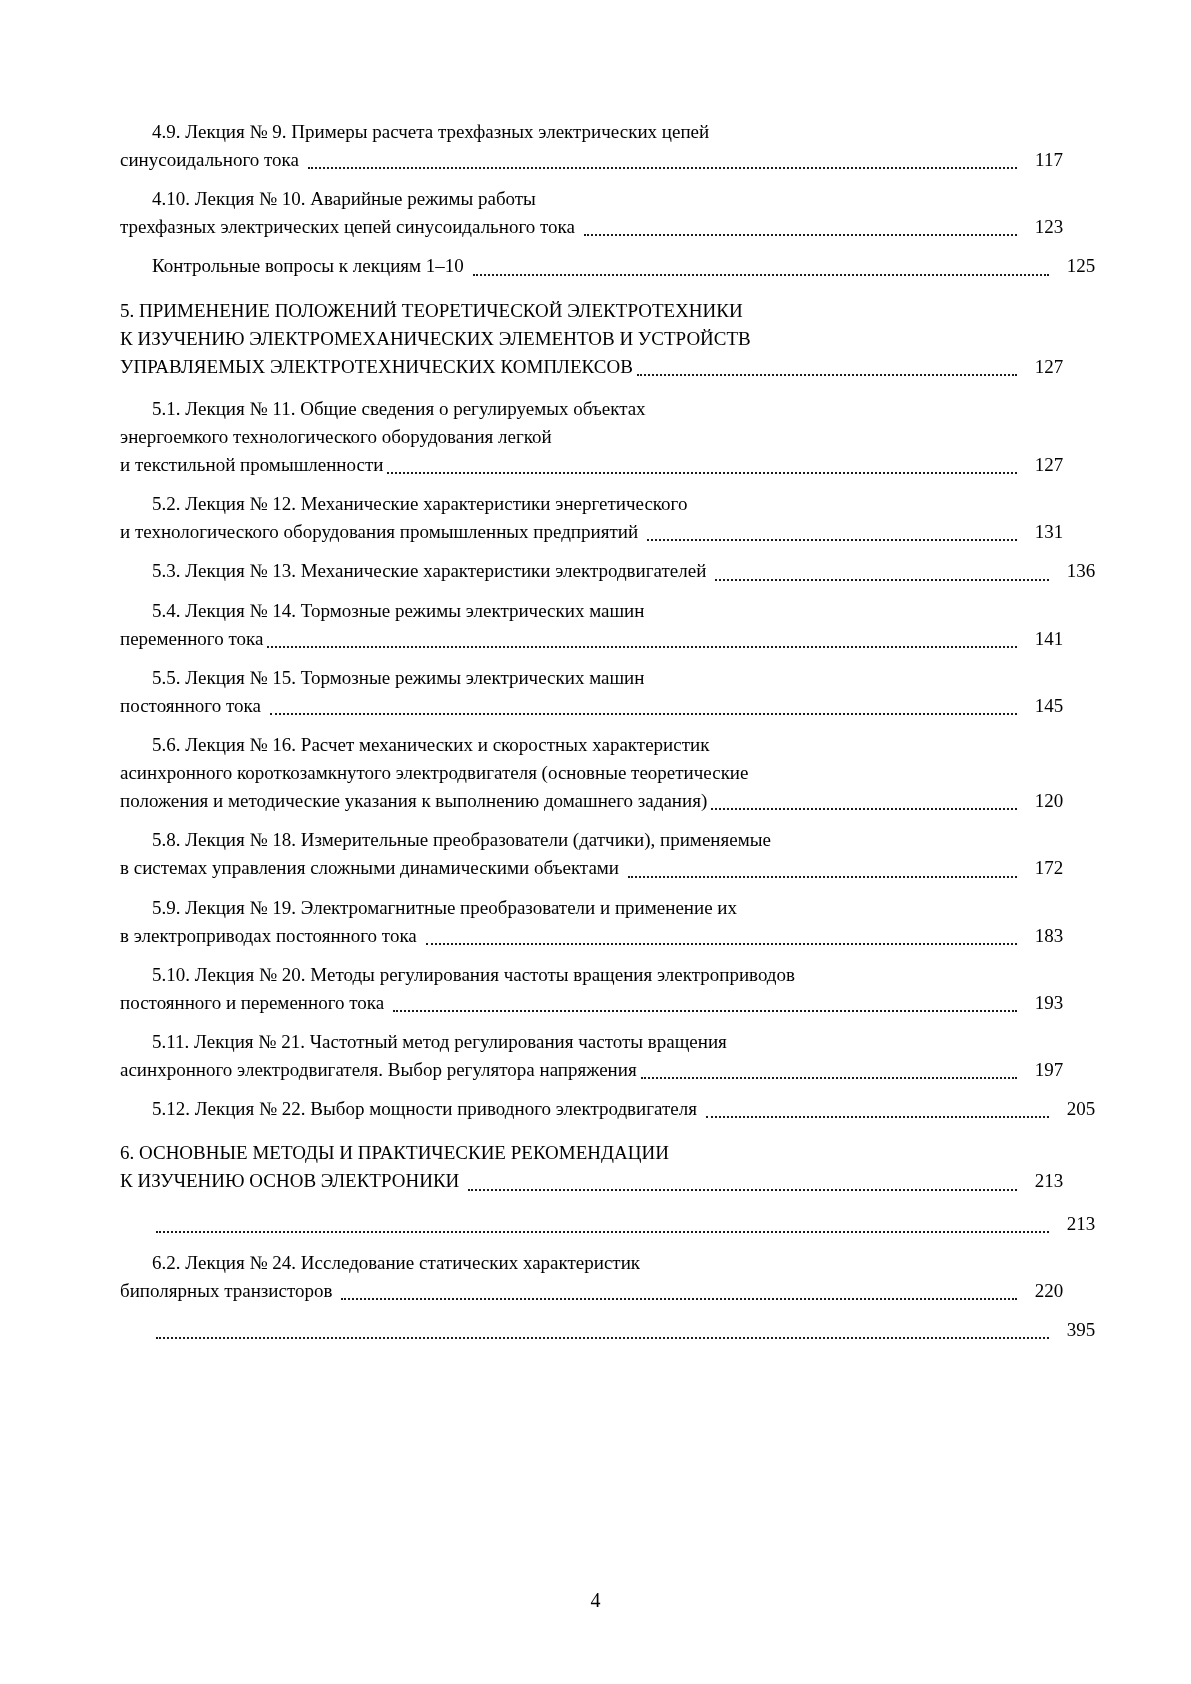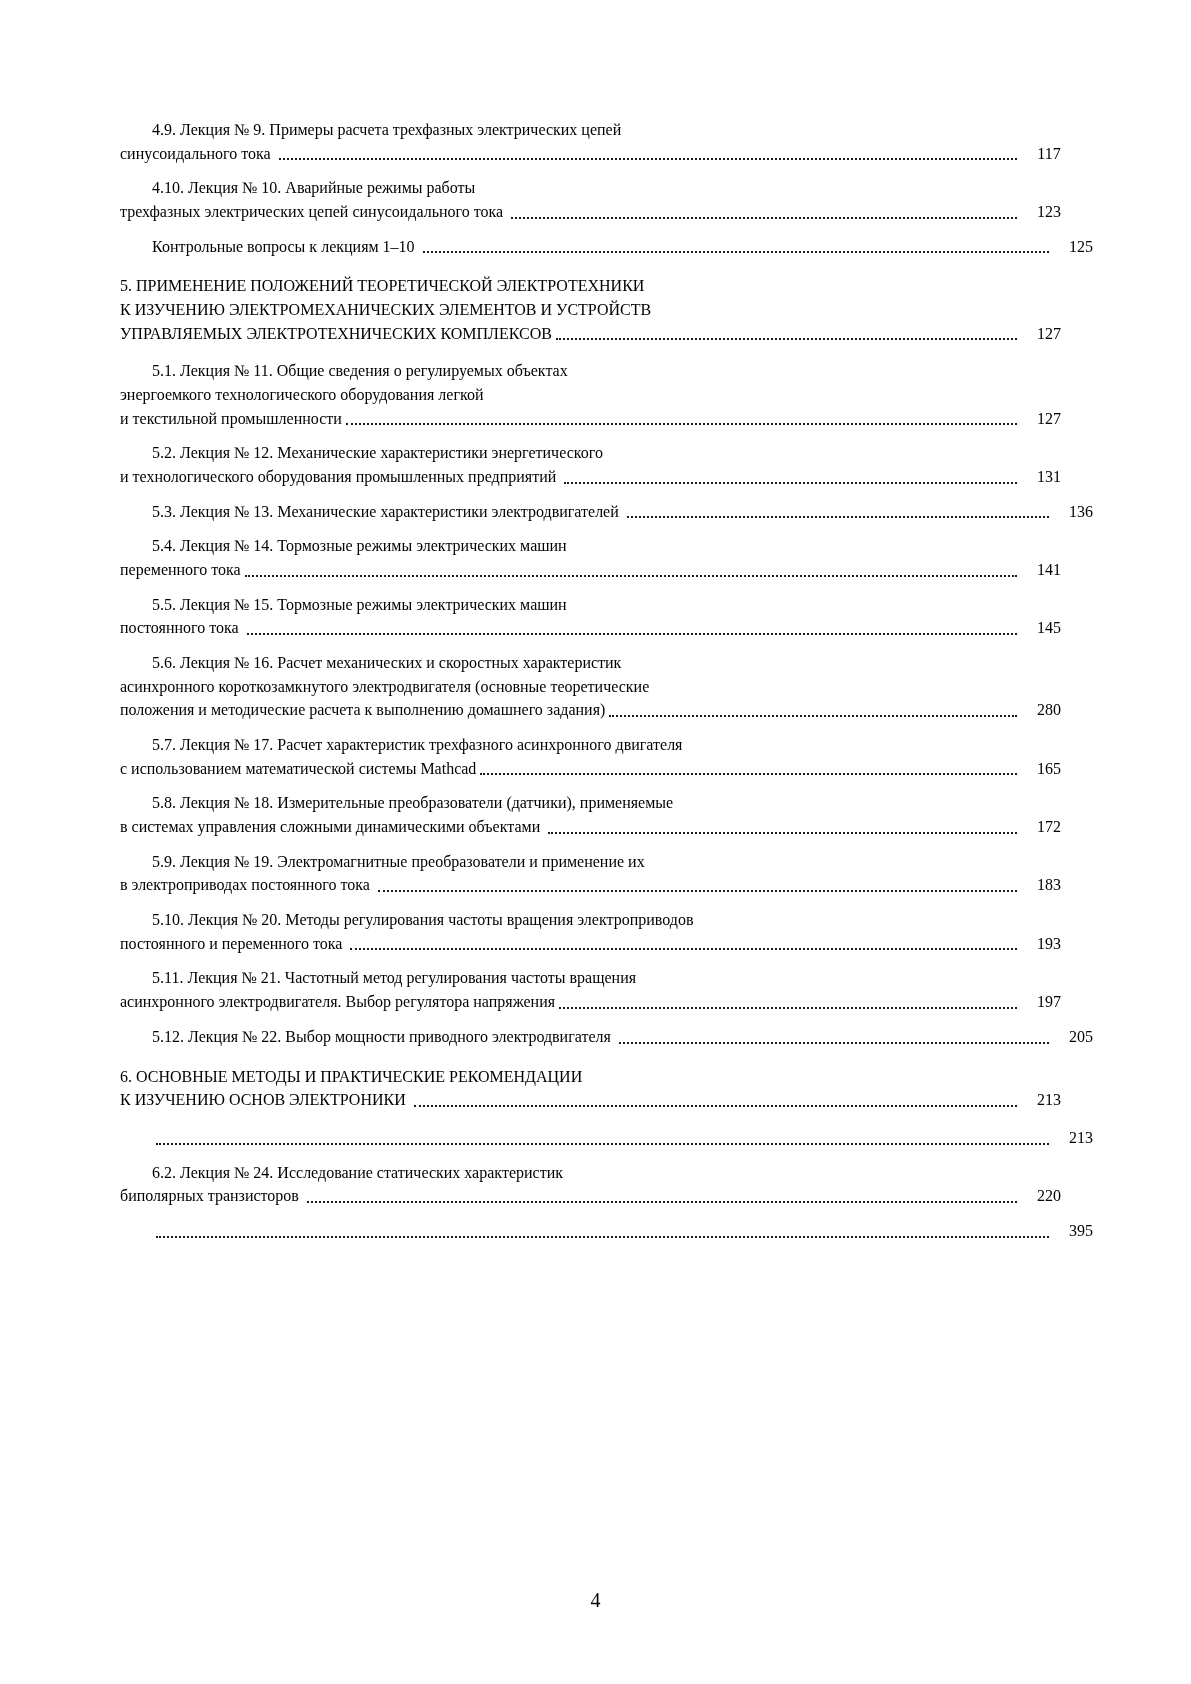--- a/index.html
+++ b/index.html
@@ -33,21 +33,21 @@
     margin-bottom: 14px;
   }
   .entry.level2 {
     margin-top: 0;
     margin-bottom: 11px;
   }
   .line {
     display: flex;
     align-items: flex-end;
     width: 100%;
-    font-size: 16px;
+    font-size: 19px;
     line-height: 1.48;
   }
   .line.first.level2 {
     padding-left: 32px;
   }
   .line.cont {
     padding-left: 0;
   }
   .line.first.level1 {
     padding-left: 0;
@@ -188,34 +188,23 @@
       <div class="entry level2">
         <div class="line first level2">
           <span class="txt">5.6. Лекция № 16. Расчет механических и скоростных характеристик</span>
           <span class="nodots"></span>
         </div>
         <div class="line cont level2">
           <span class="txt">асинхронного короткозамкнутого электродвигателя (основные теоретические</span>
           <span class="nodots"></span>
         </div>
         <div class="line cont level2">
-          <span class="txt">положения и методические расчета к выполнению домашнего задания)</span>
-          <span class="dots"></span>
-          <span class="pg">280</span>
-        </div>
-      </div>
-      <div class="entry level2">
-        <div class="line first level2">
-          <span class="txt">5.7. Лекция № 17. Расчет характеристик трехфазного асинхронного двигателя</span>
-          <span class="nodots"></span>
-        </div>
-        <div class="line cont level2">
-          <span class="txt">с использованием математической системы Mathcad</span>
-          <span class="dots"></span>
-          <span class="pg">165</span>
+          <span class="txt">положения и методические указания к выполнению домашнего задания)</span>
+          <span class="dots"></span>
+          <span class="pg">120</span>
         </div>
       </div>
       <div class="entry level2">
         <div class="line first level2">
           <span class="txt">5.8. Лекция № 18. Измерительные преобразователи (датчики), применяемые</span>
           <span class="nodots"></span>
         </div>
         <div class="line cont level2">
           <span class="txt">в системах управления сложными динамическими объектами </span>
           <span class="dots"></span>

